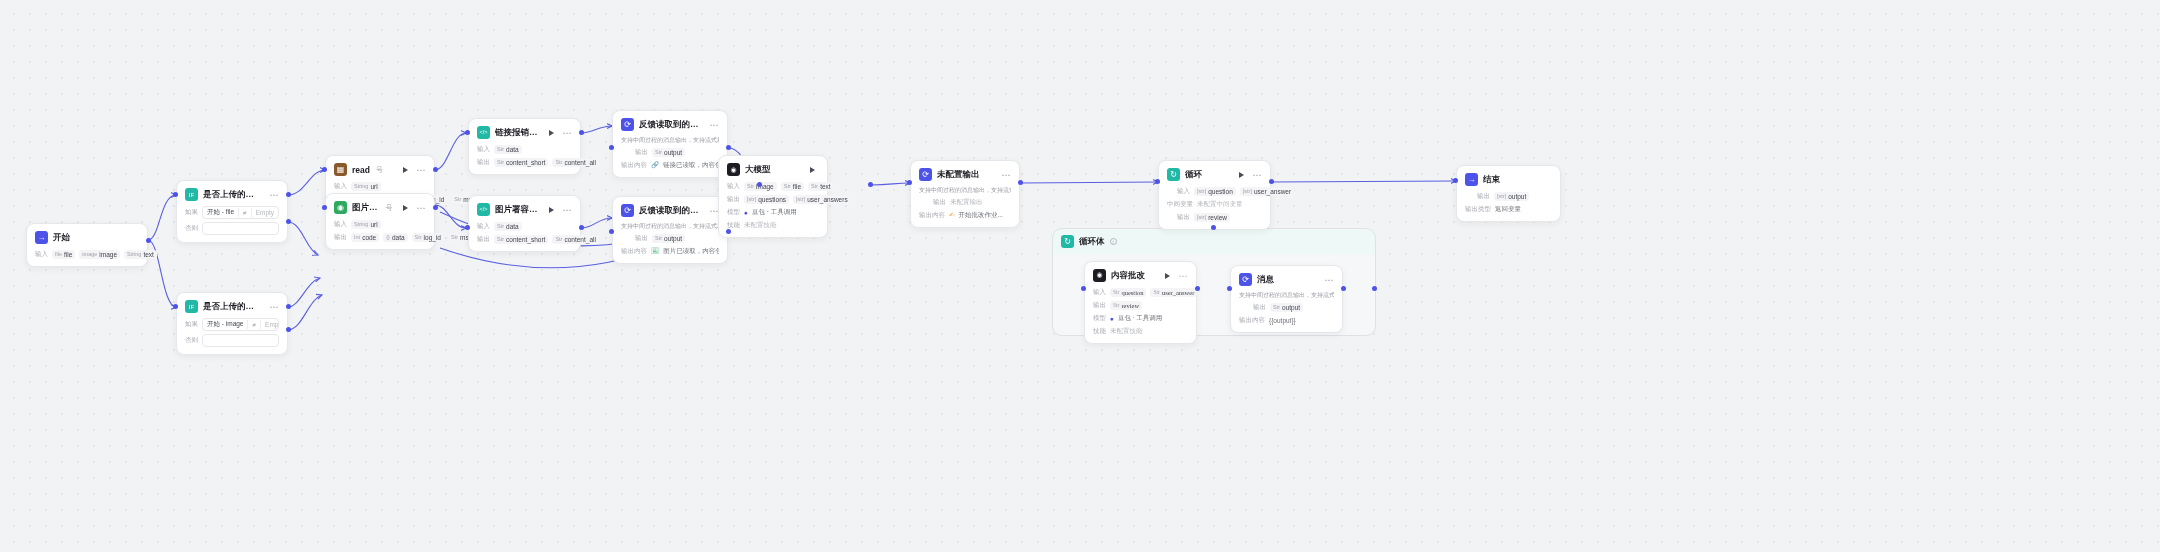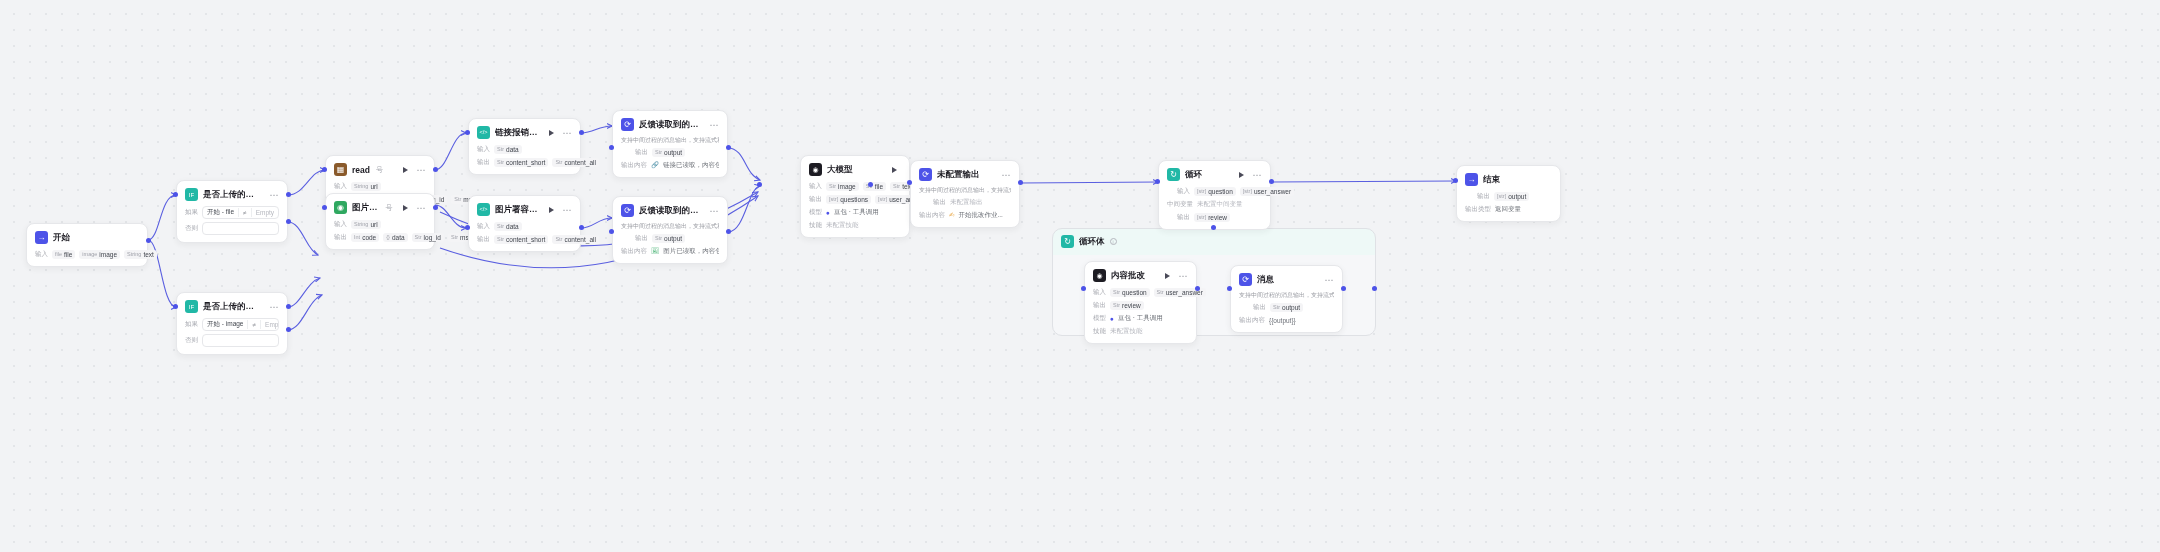--- a/index.html
+++ b/index.html
@@ -388,21 +388,21 @@
     </div>
     <div class="row">
       <span class="rlabel">输出内容</span>
       <span class="plain" style="color:#2fa860;">🖼</span>
       <span class="plain" style="overflow:hidden;">图片已读取，内容包括：{{output}}...</span>
     </div>
   </div>
   <div class="port" style="left:609px; top:229px;"></div>
   <div class="port" style="left:726px; top:229px;"></div>
 
-  <div class="node" style="left:800px; top:155px; width:110px;">
+  <div class="node" style="left:718px; top:155px; width:110px;">
     <div class="node-hd">
       <span class="nicon" style="background:#1d1c23;font-size:7px;">◉</span>
       <span class="ntitle">大模型</span>
       <span class="hd-spacer"></span>
       <span class="run-icon"></span>
     </div>
     <div class="row">
       <span class="rlabel">输入</span>
       <span class="chip">
           <span class="tt">Str</span>
@@ -517,21 +517,21 @@
   <div class="port" style="left:1453px; top:178px;"></div>
 
   <div class="loopbody" style="left:1052px; top:228px; width:324px; height:108px;">
     <div class="loopbody-hd">
       <span class="nicon" style="background:#21b8a6;font-size:8px;">↻</span>
       <span class="ntitle">循环体</span>
       <i class="info-i">i</i>
     </div>
   </div>
 
-  <div class="node" style="left:1084px; top:261px; width:113px;">
+  <div class="node" style="left:1084px; top:261px; width:113px;font-family:Liberation Serif, serif;">
     <div class="node-hd">
       <span class="nicon" style="background:#1d1c23;font-size:7px;">◉</span>
       <span class="ntitle">内容批改</span>
       <span class="hd-spacer"></span>
       <span class="run-icon"></span>
       <span class="dots">⋯</span>
     </div>
     <div class="row">
       <span class="rlabel">输入</span>
       <span class="chip">

